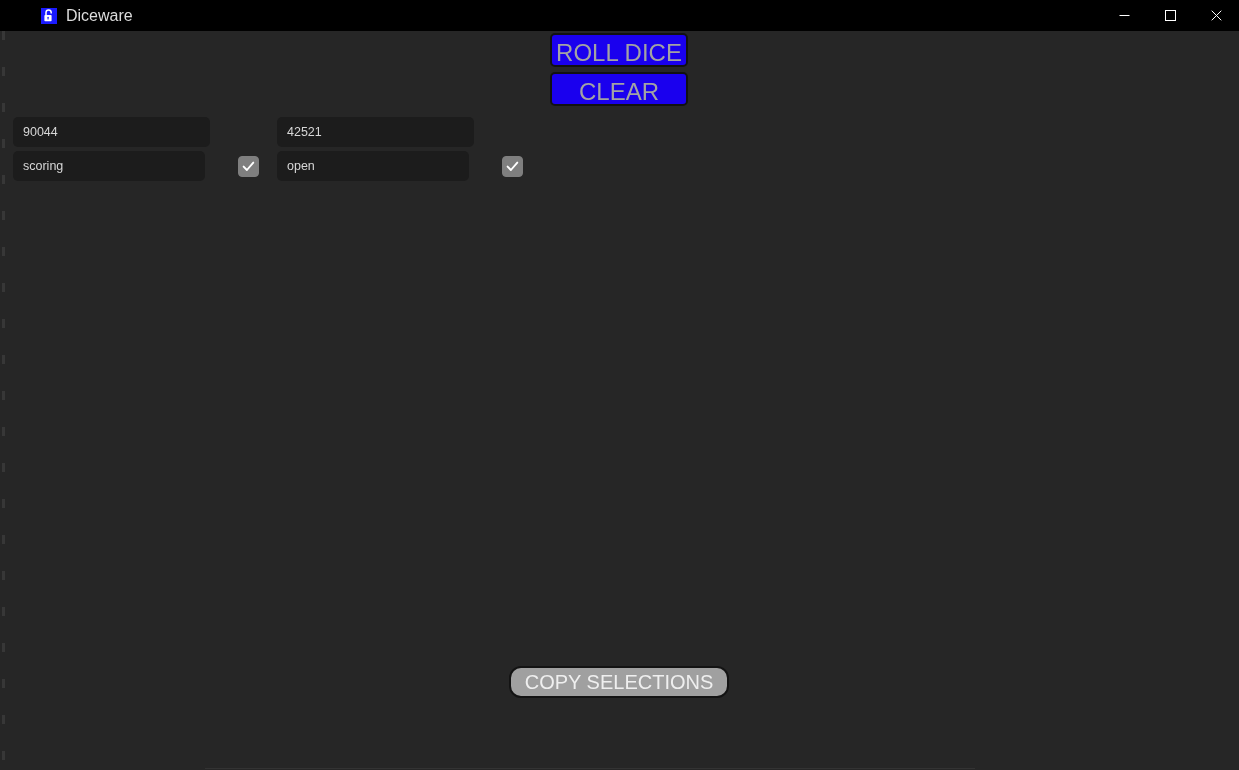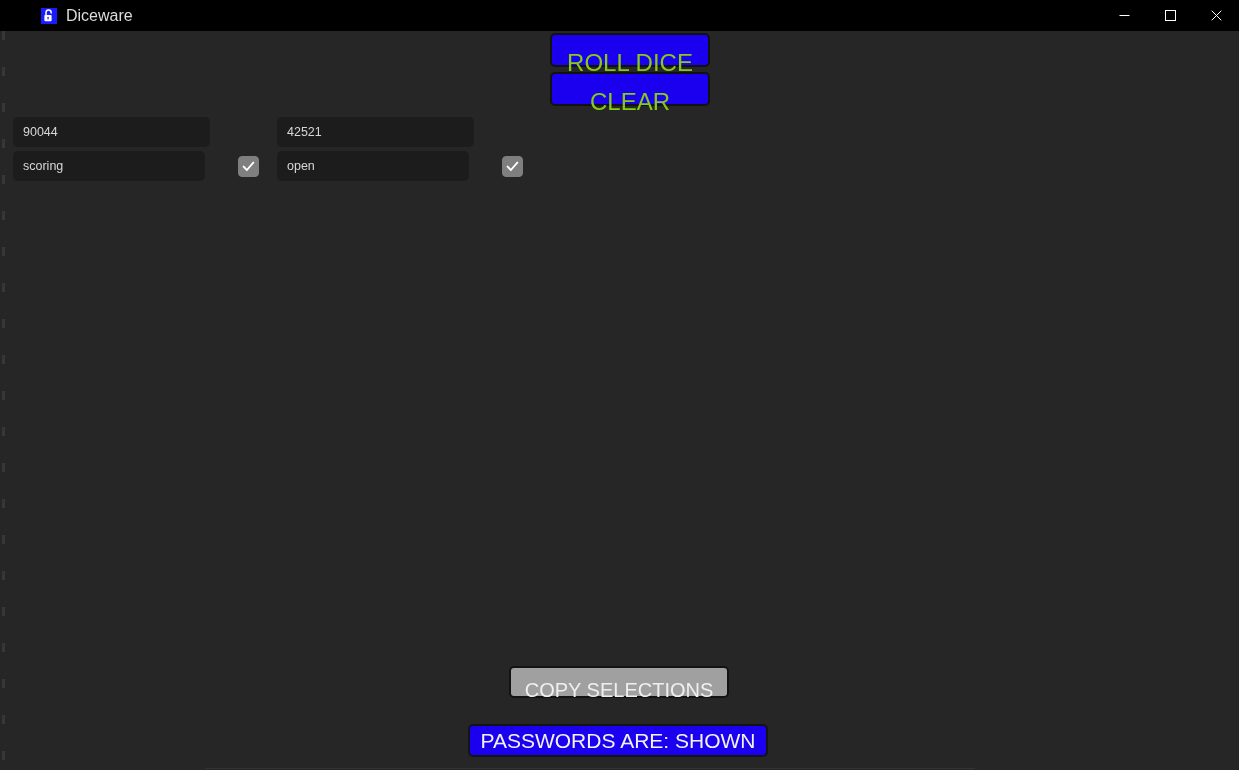--- a/index.html
+++ b/index.html
@@ -87,29 +87,29 @@
     bottom: 1px;
     width: 770px;
     height: 1px;
     background: #333333;
   }
 
   
   .top-btn {
     position: absolute;
     left: 550px;
-    width: 160px;
+    width: 138px;
     background: #1a00ee;
     border: 2px solid #111111;
     border-radius: 5px;
-    color: #84cc16;
+    color: #a3a3a3;
     font-size: 24px;
     font-family: "Liberation Sans", sans-serif;
     text-align: center;
-    padding: 13px;
+    padding: 3px;
     cursor: default;
     box-sizing: border-box;
   }
   #roll-dice-button {
     top: 2px;
     height: 34px;
     line-height: 30px;
   }
   #clear-button {
     top: 41px;
@@ -180,27 +180,27 @@
 
   
   #copy-selections-button {
     position: absolute;
     left: 509px;
     top: 635px;
     width: 220px;
     height: 32px;
     background: #a0a0a0;
     border: 2px solid #131313;
-    border-radius: 5px;
+    border-radius: 12px;
     color: #efefef;
     font-size: 20px;
     line-height: 28px;
     text-align: center;
     font-family: "Liberation Sans", sans-serif;
-    padding: 8px;
+    padding: 0;
     box-sizing: border-box;
     cursor: default;
   }
   #passwords-toggle-button {
     position: absolute;
     left: 468px;
     top: 693px;
     width: 300px;
     height: 33px;
     background: #1a00ee;
@@ -295,15 +295,14 @@
           </span>
         </div>
       </div>
     </div>
 
 
   </div>
 
   <button id="copy-selections-button">COPY SELECTIONS</button>
 
-  <button id="passwords-toggle-button">PASSWORDS ARE: SHOWN</button>
 
 </div>
 
 </body></html>

